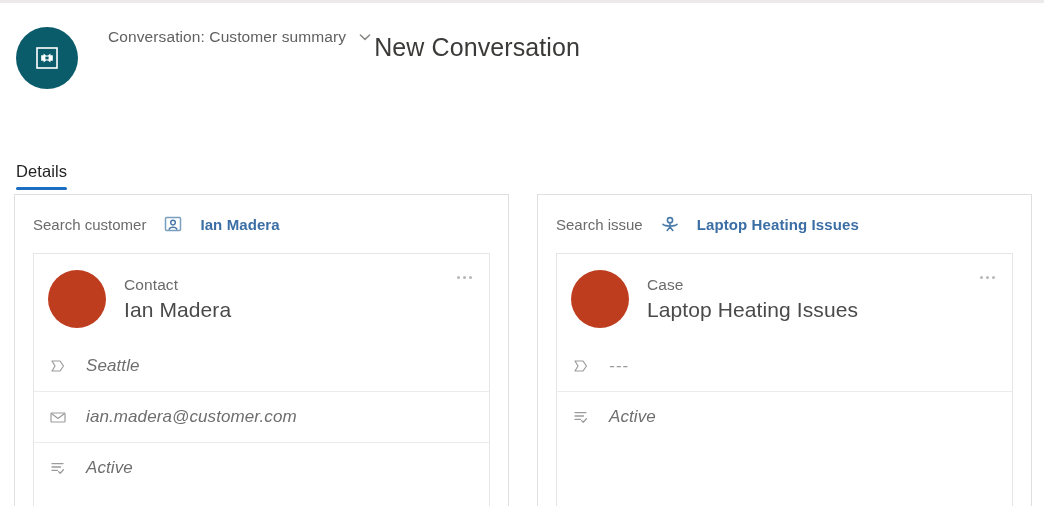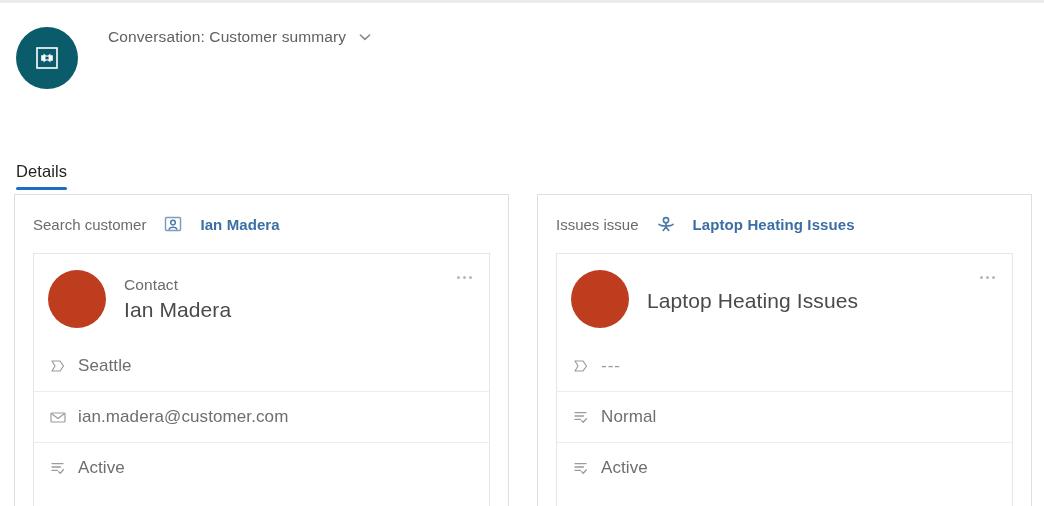--- a/index.html
+++ b/index.html
@@ -239,21 +239,22 @@
 
   .record-rows { padding: 0 0 0 0; }
 
   .record-row {
     display: flex;
     align-items: center;
     height: 51px;
     padding-left: 14px;
     padding-right: 14px;
     border-top: 1px solid #eeecea;
-    gap: 10px;
+    gap: 18px;
+    font-style: italic;
   }
   .record-row:first-child { border-top: none; }
 
   .row-icon {
     width: 20px;
     height: 20px;
     flex: 0 0 auto;
     display: flex;
     align-items: center;
     justify-content: center;
@@ -293,20 +294,21 @@
 
     <div class="header-texts">
       <div class="breadcrumb-row">
         <span class="breadcrumb-text">Conversation: Customer summary</span>
         <span class="chevron-down">
           <svg width="16" height="16" viewBox="0 0 16 16" aria-hidden="true">
             <path d="M3.4 6 L8 10.4 L12.6 6" fill="none" stroke="#8a8886" stroke-width="1.5" stroke-linecap="round" stroke-linejoin="round"></path>
           </svg>
         </span>
       </div>
+      <div class="page-title">New Conversation</div>
     </div>
 
   </div>
 
   <div class="tabs">
     <div class="tab active">
       <span class="tab-label">Details</span>
       <span class="tab-underline"></span>
     </div>
   </div>
@@ -375,67 +377,59 @@
             <span class="row-value">Active</span>
           </div>
 
         </div>
       </div>
     </div>
 
     <div class="card right">
 
       <div class="search-row">
-        <span class="search-label">Issues issue</span>
+        <span class="search-label">Search issue</span>
 
         <span class="search-entity-icon">
           <svg width="20" height="20" viewBox="0 0 20 20" aria-hidden="true">
             <circle cx="10" cy="6.2" r="2.6" fill="none" stroke="#4a7aa8" stroke-width="1.6"></circle>
             <path d="M3 10.4 C5.5 12.6 14.5 12.6 17 10.4" fill="none" stroke="#4a7aa8" stroke-width="1.6" stroke-linecap="round"></path>
             <path d="M10 9 L10 13 M10 13 L7.2 16.4 M10 13 L12.8 16.4" fill="none" stroke="#4a7aa8" stroke-width="1.6" stroke-linecap="round"></path>
           </svg>
         </span>
 
         <span class="search-entity-name">Laptop Heating Issues</span>
       </div>
 
       <div class="record">
 
         <div class="record-head">
           <div class="record-avatar"></div>
           <div class="record-head-text">
+            <span class="record-type">Case</span>
             <span class="record-name">Laptop Heating Issues</span>
           </div>
           <div class="overflow-menu">
             <i></i>
               <i></i>
               <i></i>
           </div>
         </div>
 
         <div class="record-rows">
 
           <div class="record-row">
             <span class="row-icon">
               <svg width="18" height="18" viewBox="0 0 18 18" aria-hidden="true">
                 <path d="M3 4 L11 4 L14.5 9 L11 14 L3 14 L6 9 Z" fill="none" stroke="#9b9b9b" stroke-width="1.2" stroke-linejoin="round"></path>
               </svg>
             </span>
             <span class="row-value muted">---</span>
           </div>
 
-          <div class="record-row">
-            <span class="row-icon">
-              <svg width="18" height="18" viewBox="0 0 18 18" aria-hidden="true">
-                <path d="M3 4.6 H14 M3 8 H11.5 M3 11.4 H8.5" stroke="#9b9b9b" stroke-width="1.3" stroke-linecap="round" fill="none"></path>
-                <path d="M9.6 12.6 L11.2 14.2 L14.4 10.8" stroke="#9b9b9b" stroke-width="1.3" fill="none" stroke-linecap="round" stroke-linejoin="round"></path>
-              </svg>
-            </span>
-            <span class="row-value">Normal</span>
-          </div>
 
           <div class="record-row">
             <span class="row-icon">
               <svg width="18" height="18" viewBox="0 0 18 18" aria-hidden="true">
                 <path d="M3 4.6 H14 M3 8 H11.5 M3 11.4 H8.5" stroke="#9b9b9b" stroke-width="1.3" stroke-linecap="round" fill="none"></path>
                 <path d="M9.6 12.6 L11.2 14.2 L14.4 10.8" stroke="#9b9b9b" stroke-width="1.3" fill="none" stroke-linecap="round" stroke-linejoin="round"></path>
               </svg>
             </span>
             <span class="row-value">Active</span>
           </div>

